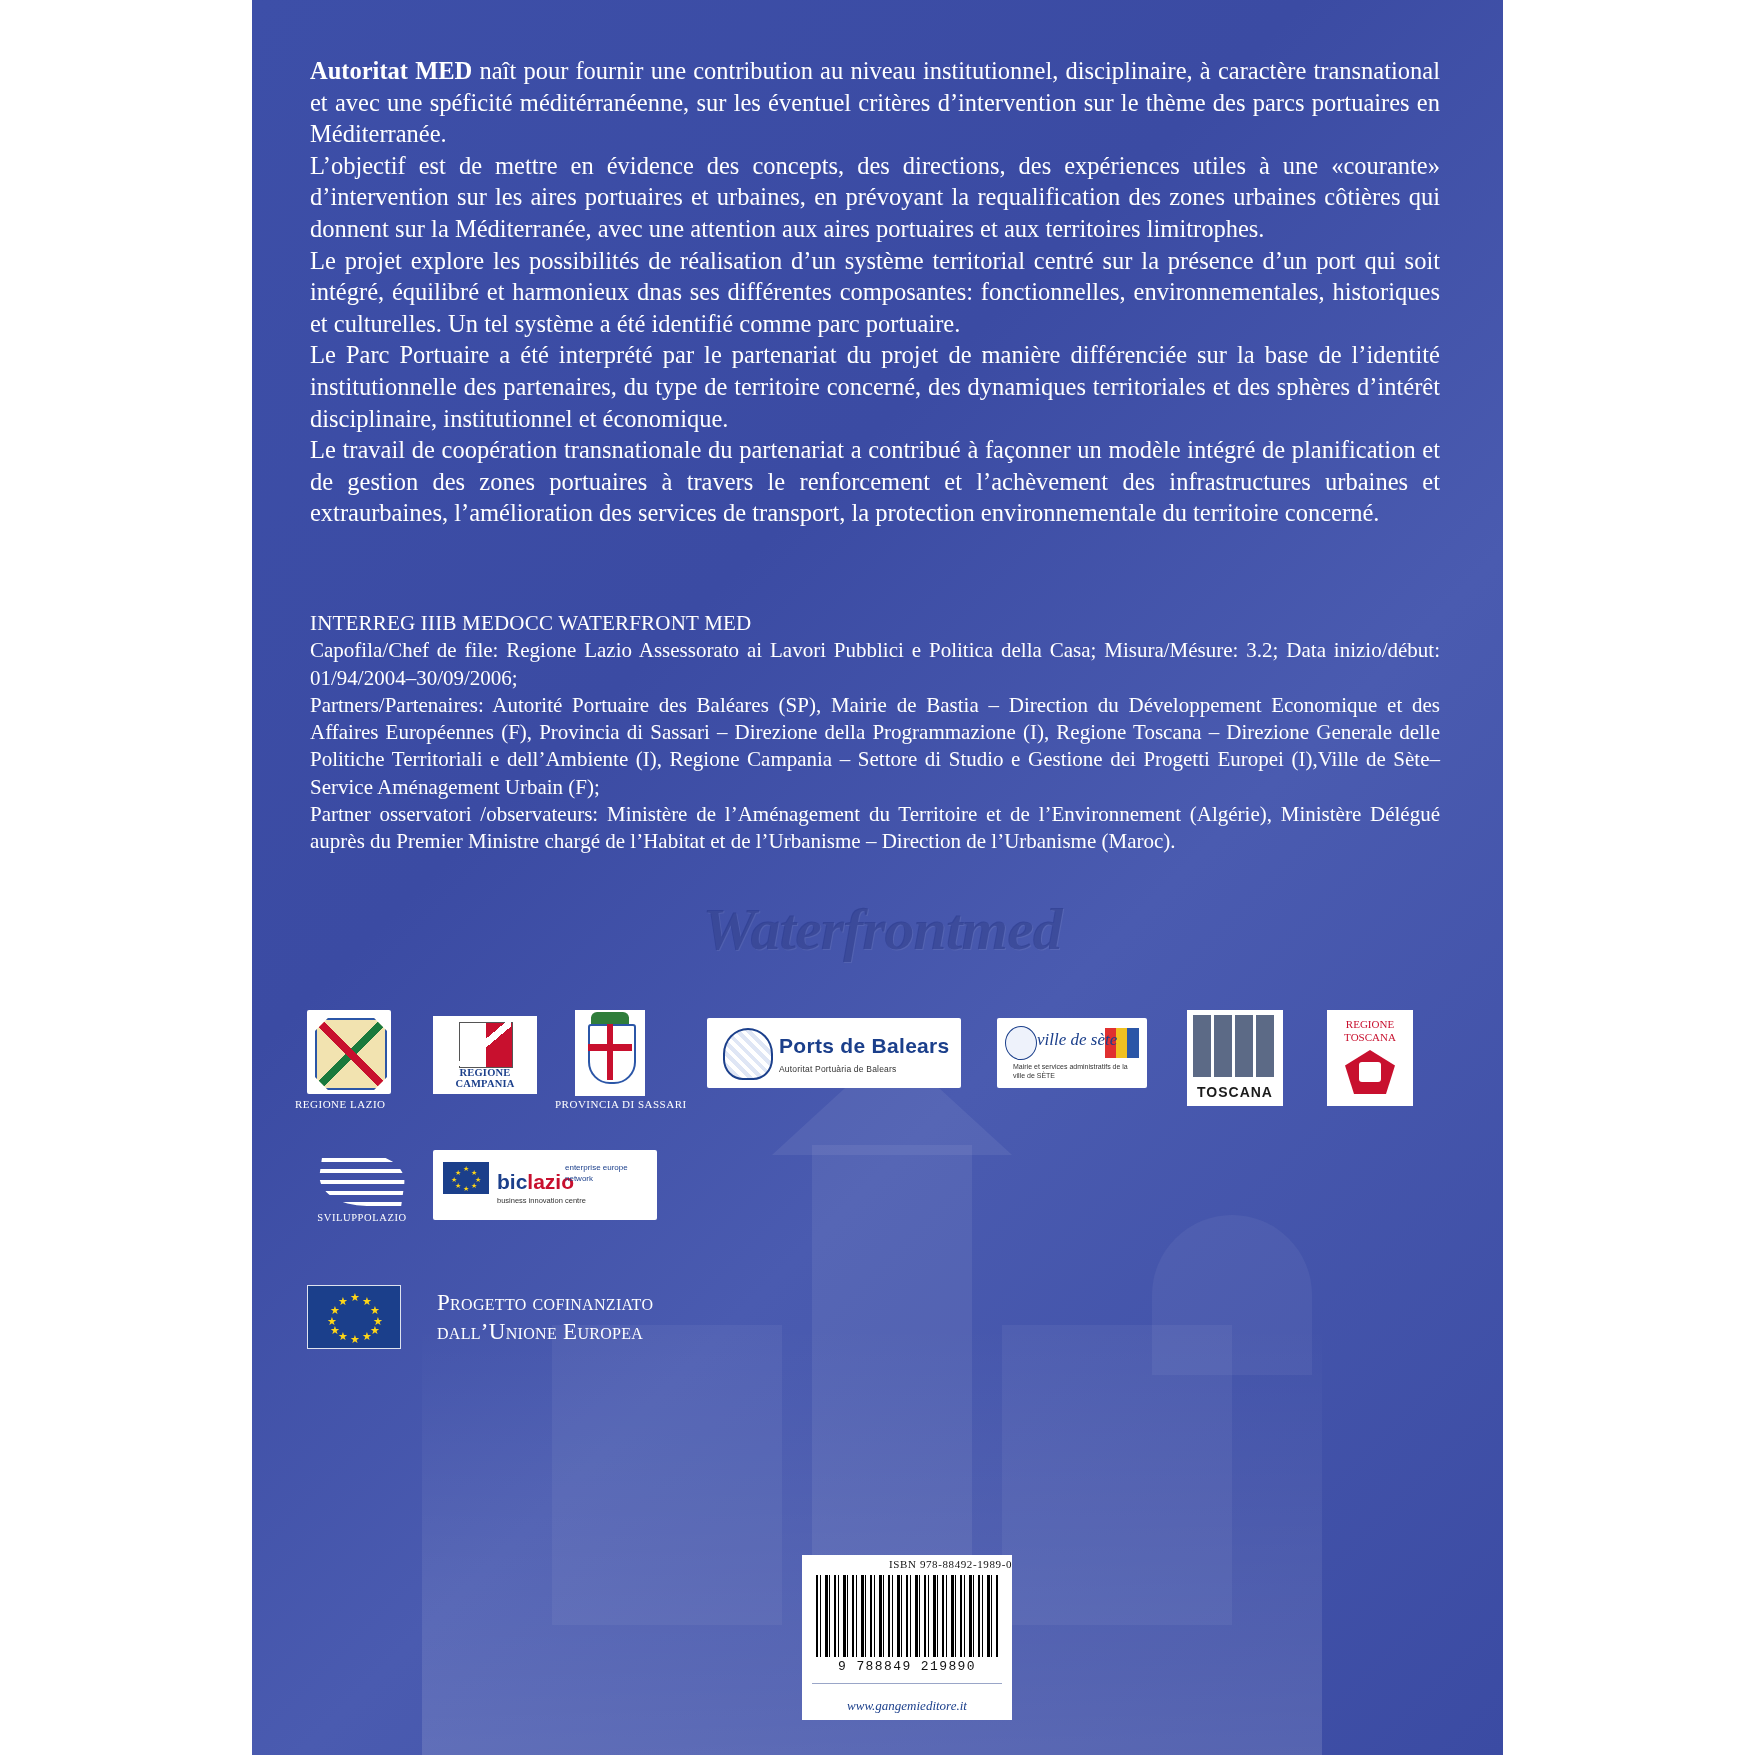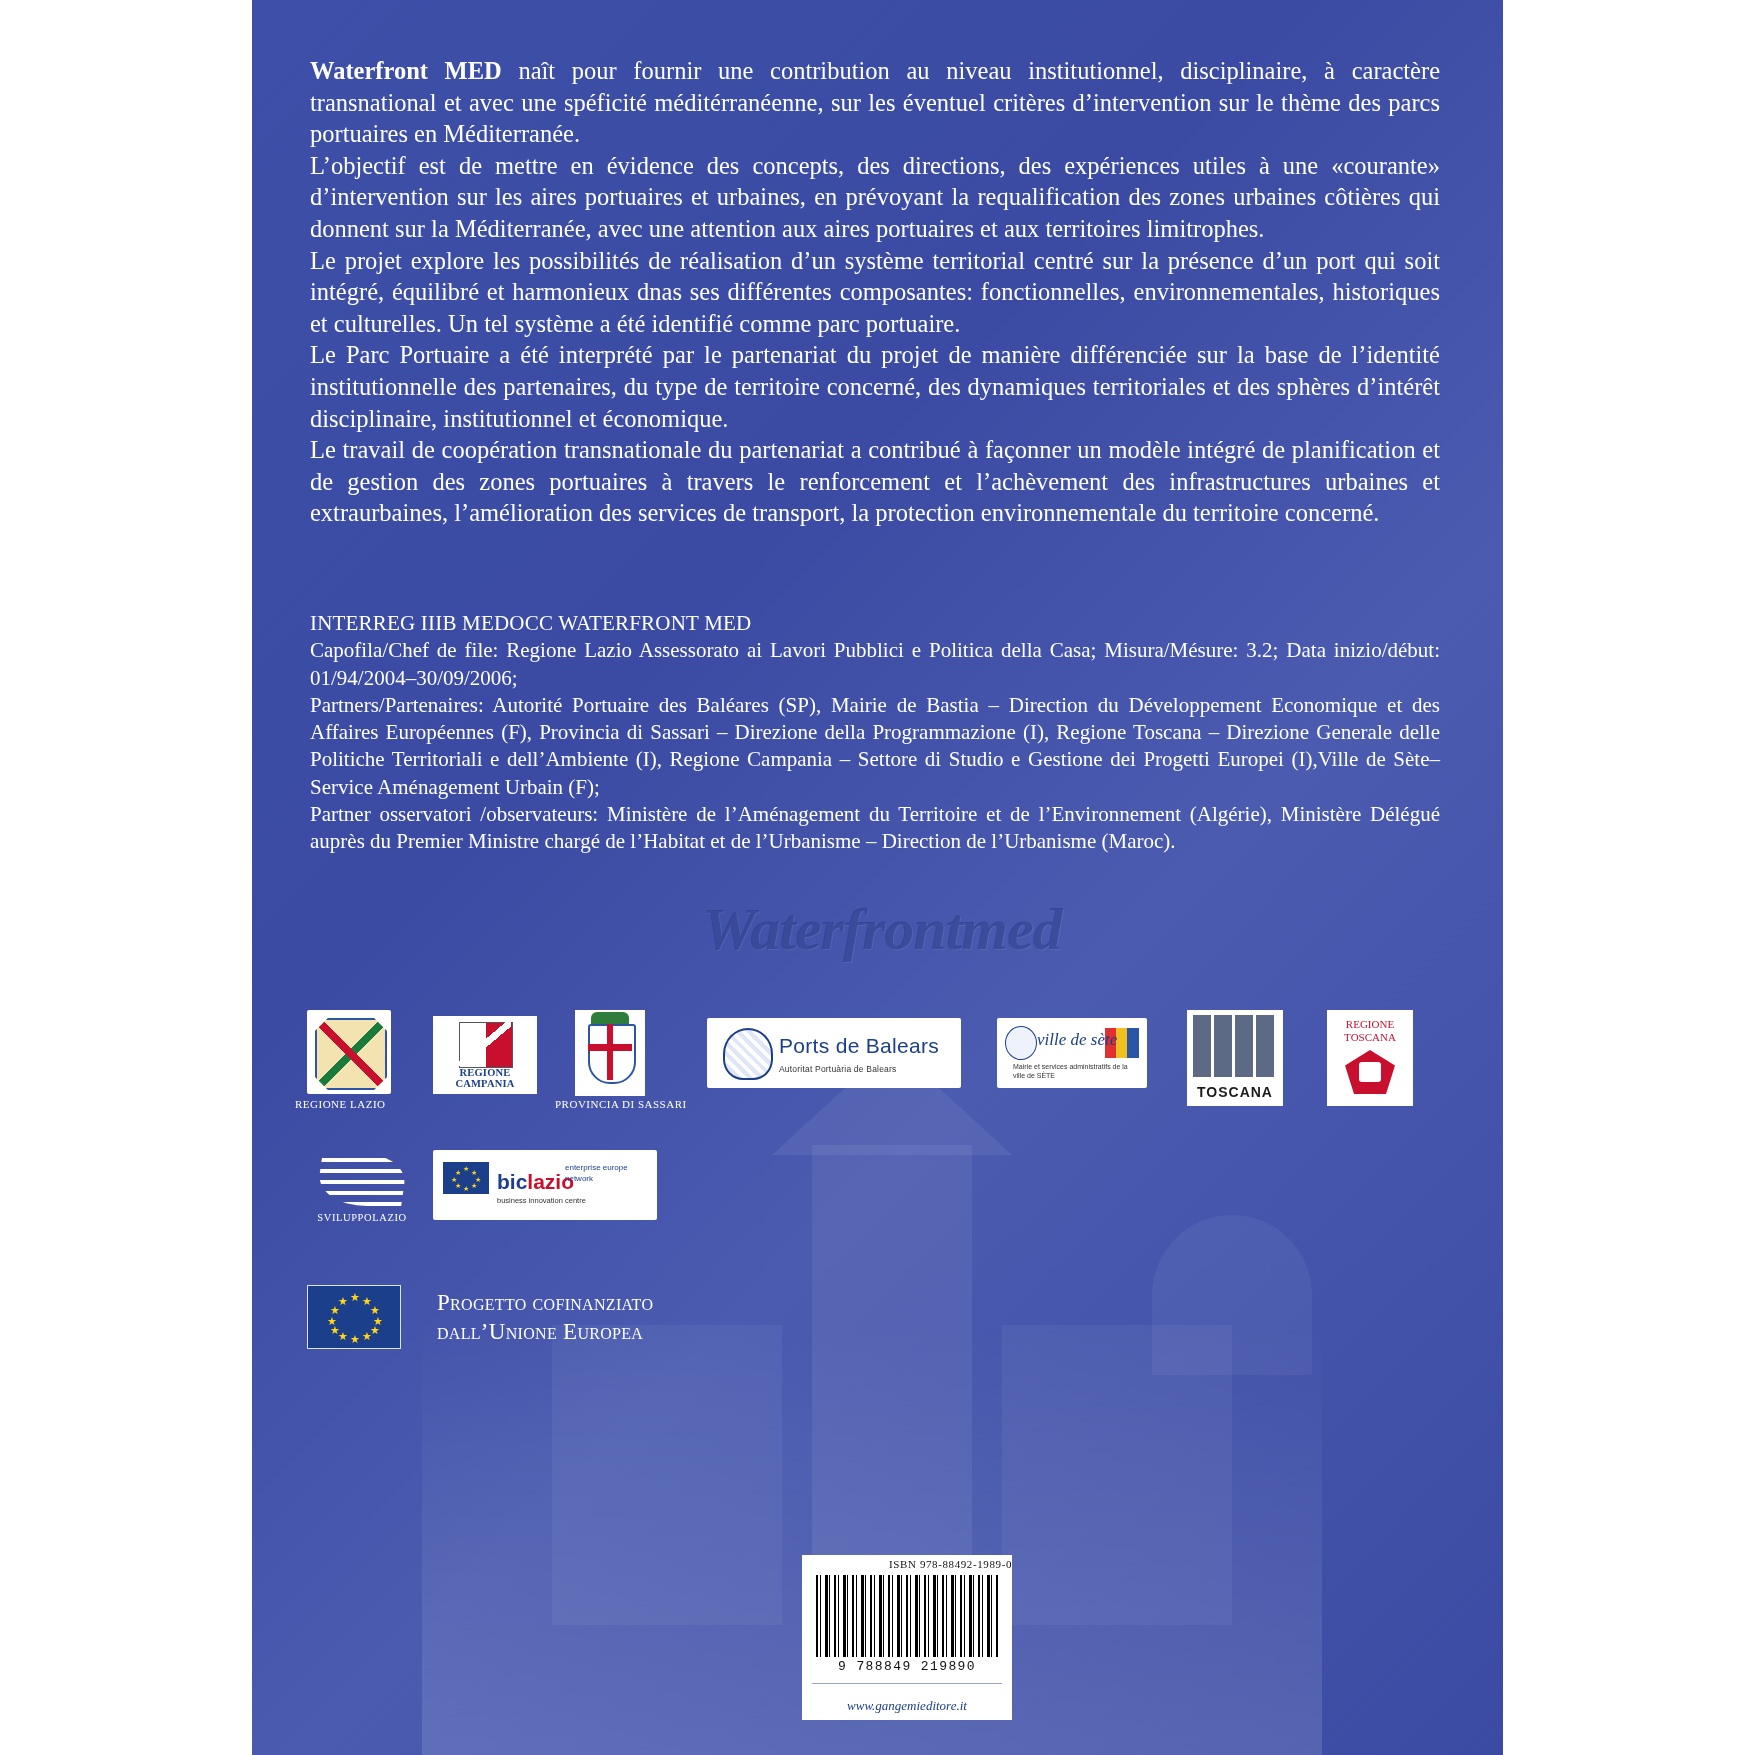--- a/index.html
+++ b/index.html
@@ -214,21 +214,21 @@
       linear-gradient(to bottom, transparent 36%, #c8102e 36%, #c8102e 48%, transparent 48%);
   }
   .sassari-crown {
     position: absolute; left: 16px; top: 2px; width: 38px; height: 12px;
     background: #2f7d3a; border-radius: 6px 6px 0 0;
   }
 
   
   .balears-box { left: 400px; top: 8px; width: 254px; height: 70px; border-radius: 2px; }
   .balears-title {
-    position: absolute; left: 72px; top: 16px; font-size: 21px; font-weight: normal;
+    position: absolute; left: 72px; top: 16px; font-size: 21px; font-weight: bold;
     color: #1b3f8b; letter-spacing: 0.3px; font-family: "Liberation Sans", sans-serif;
   }
   .balears-sub {
     position: absolute; left: 72px; top: 46px; font-size: 8.5px; color: #333;
     font-family: "Liberation Sans", sans-serif; letter-spacing: 0.2px;
   }
   .balears-crest {
     position: absolute; left: 16px; top: 10px; width: 46px; height: 48px;
     border: 2px solid #1b3f8b; border-radius: 50% 50% 40% 40%;
     background: repeating-linear-gradient(45deg, #dfe6f5 0 4px, #ffffff 4px 8px);
@@ -378,21 +378,21 @@
     <div class="ghost ghost-base"></div>
     <div class="ghost ghost-wingL"></div>
     <div class="ghost ghost-wingR"></div>
     <div class="ghost ghost-tower"></div>
     <div class="ghost ghost-roof"></div>
     <div class="ghost ghost-dome"></div>
 
     <div id="wordmark">Waterfrontmed</div>
 
     <div id="body-text">
-      <p><span class="lead">Waterfront MED</span> naît pour fournir une contribution au niveau institutionnel, disciplinaire, à caractère transnational et avec une spéficité méditérranéenne, sur les éventuel critères d’intervention sur le thème des parcs portuaires en Méditerranée.</p>
+      <p><span class="lead">Autoritat MED</span> naît pour fournir une contribution au niveau institutionnel, disciplinaire, à caractère transnational et avec une spéficité méditérranéenne, sur les éventuel critères d’intervention sur le thème des parcs portuaires en Méditerranée.</p>
       <p>L’objectif est de mettre en évidence des concepts, des directions, des expériences utiles à une «courante» d’intervention sur les aires portuaires et urbaines, en prévoyant la requalification des zones urbaines côtières qui donnent sur la Méditerranée, avec une attention aux aires portuaires et aux territoires limitrophes.</p>
       <p>Le projet explore les possibilités de réalisation d’un système territorial centré sur la présence d’un port qui soit intégré, équilibré et harmonieux dnas ses différentes composantes: fonctionnelles, environnementales, historiques et culturelles. Un tel système a été identifié comme parc portuaire.</p>
       <p>Le Parc Portuaire a été interprété par le partenariat du projet de manière différenciée sur la base de l’identité institutionnelle des partenaires, du type de territoire concerné, des dynamiques territoriales et des sphères d’intérêt disciplinaire, institutionnel et économique.</p>
       <p>Le travail de coopération transnationale du partenariat a contribué à façonner un modèle intégré de planification et de gestion des zones portuaires à travers le renforcement et l’achèvement des infrastructures urbaines et extraurbaines, l’amélioration des services de transport, la protection environnementale du territoire concerné.</p>
     </div>
 
     <div id="project-info">
       <p class="title-line">INTERREG IIIB MEDOCC WATERFRONT MED</p>
       <p>Capofila/Chef de file: Regione Lazio Assessorato ai Lavori Pubblici e Politica della Casa;   Misura/Mésure: 3.2;   Data inizio/début: 01/94/2004–30/09/2006;</p>
       <p>Partners/Partenaires: Autorité Portuaire des Baléares (SP), Mairie de Bastia – Direction du Développement Economique et des Affaires Européennes (F), Provincia di Sassari – Direzione della Programmazione (I), Regione Toscana – Direzione Generale delle Politiche Territoriali e dell’Ambiente (I), Regione Campania – Settore di Studio e Gestione dei Progetti Europei (I),Ville de Sète–Service Aménagement Urbain (F);</p>

